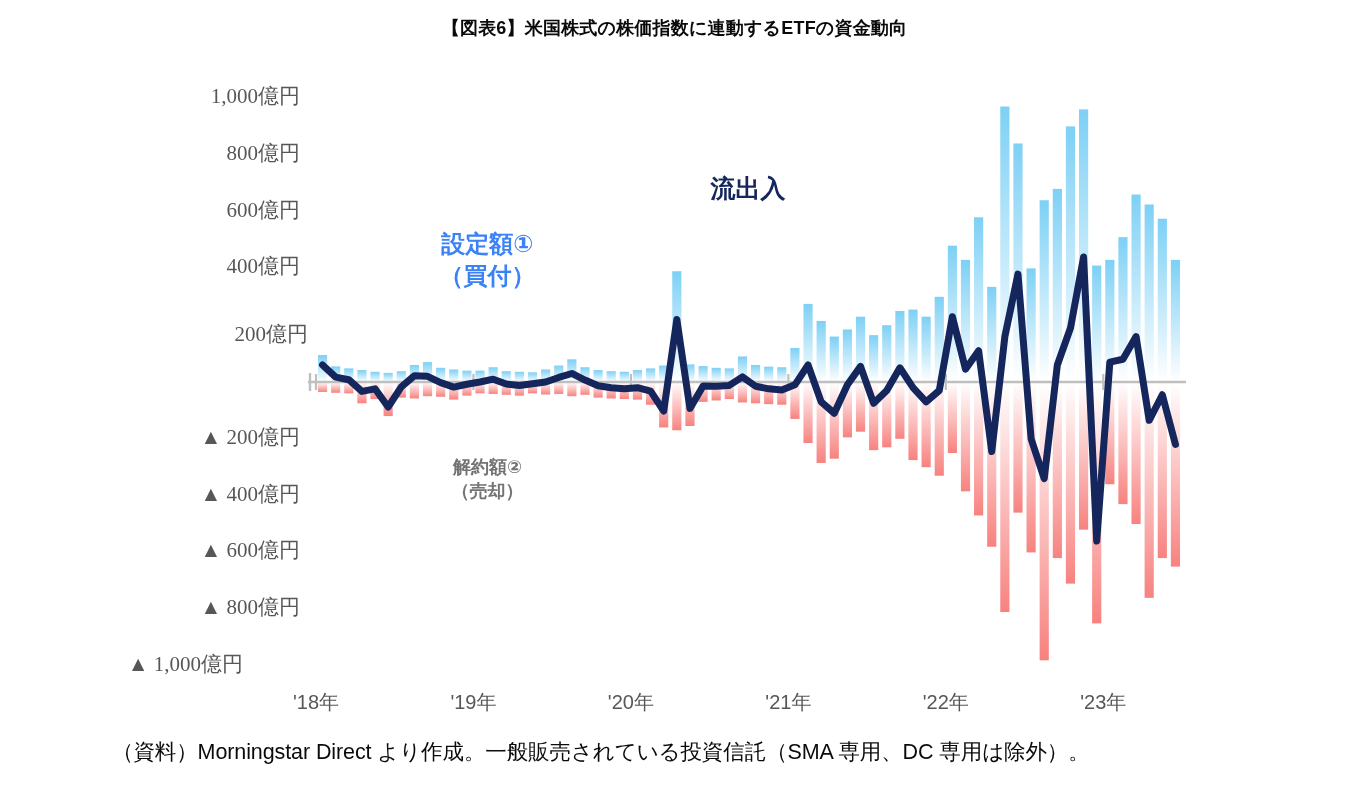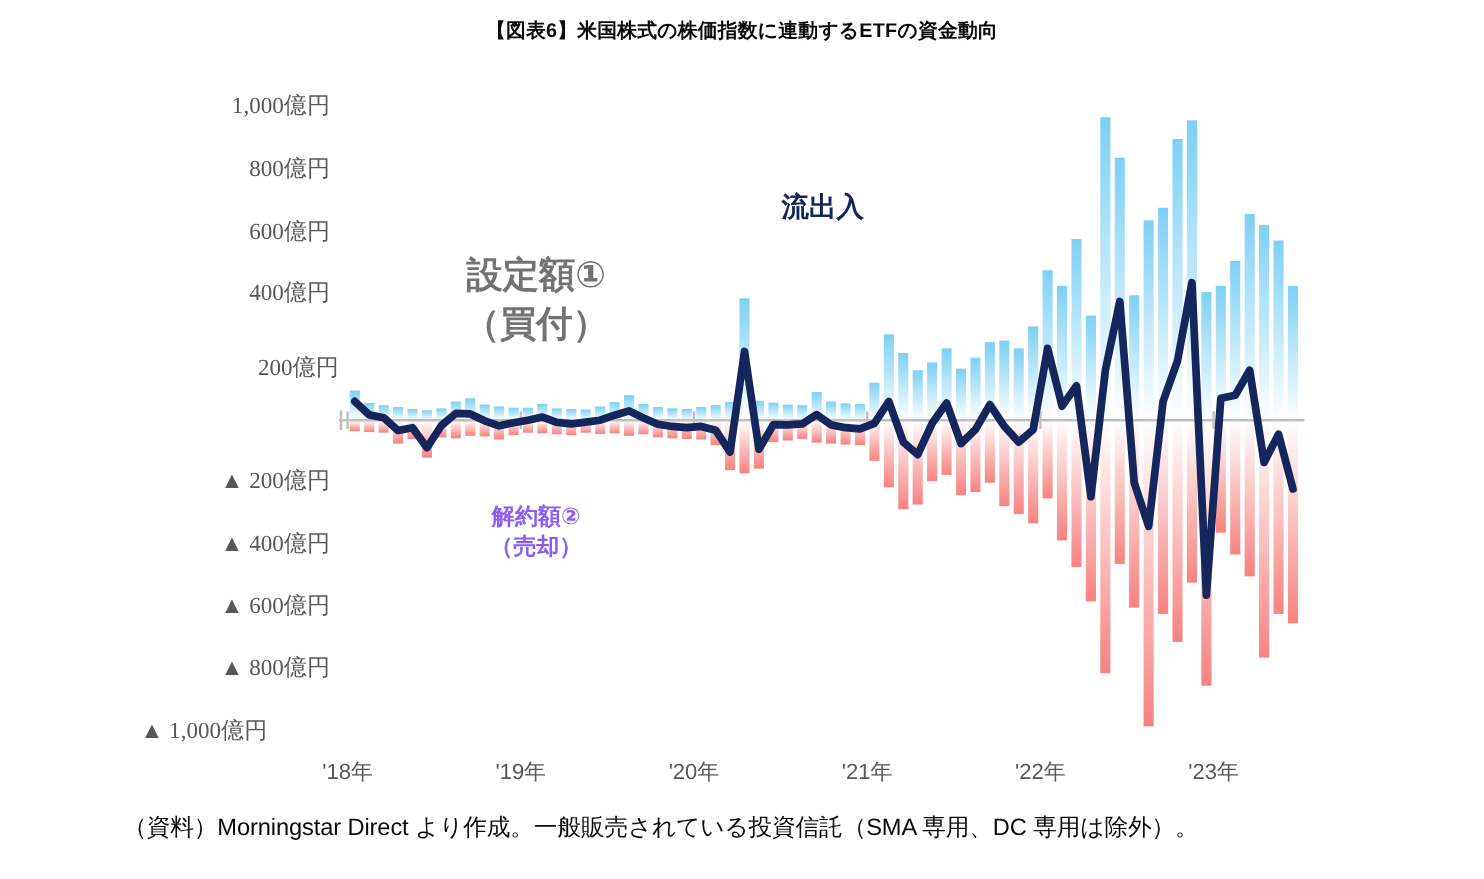--- a/index.html
+++ b/index.html
@@ -61,26 +61,26 @@
     text-align: center;
     font-weight: bold;
     line-height: 1.32;
     white-space: nowrap;
   }
   #annot-inflow {
     font-size: 25px;
     color: #14265c;
   }
   #annot-subscription {
-    font-size: 33px;
+    font-size: 24px;
+    color: #3b82f6;
+  }
+  #annot-redemption {
+    font-size: 18px;
     color: #737373;
-  }
-  #annot-redemption {
-    font-size: 21px;
-    color: #8b5cf6;
   }
   #source-note {
     position: absolute;
     left: 112px;
     top: 737px;
     font-size: 21.5px;
     color: #0a0a0a;
     white-space: nowrap;
     letter-spacing: -0.1px;
   }

